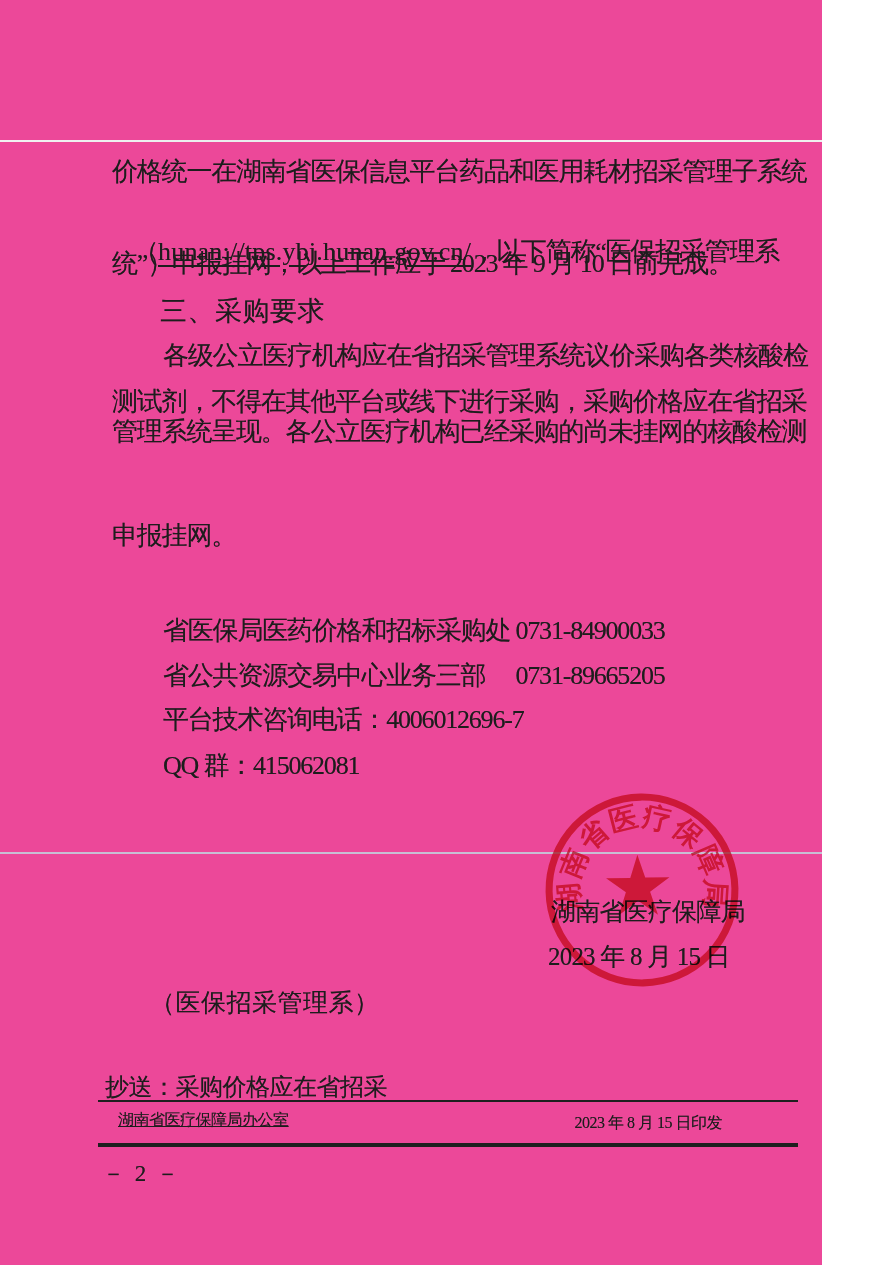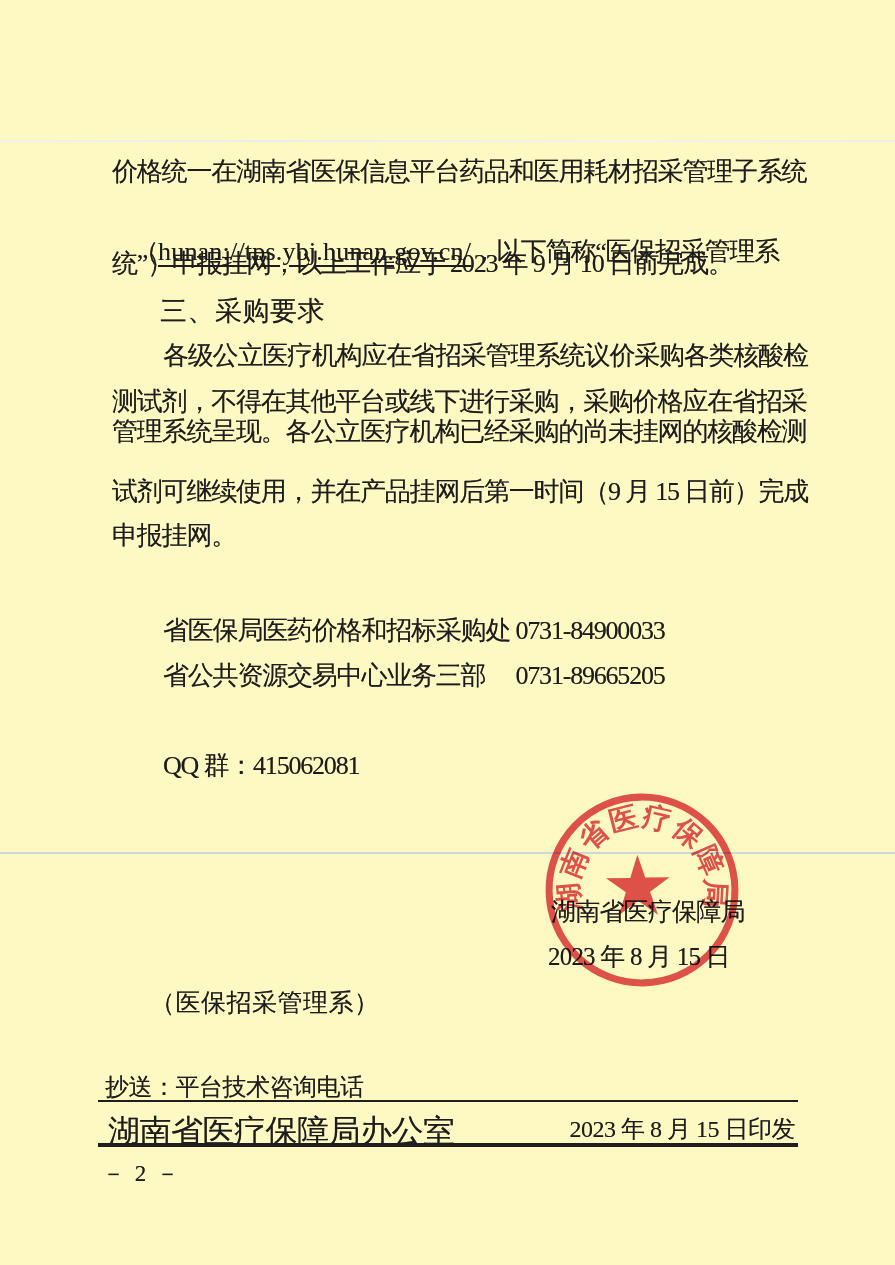--- a/index.html
+++ b/index.html
@@ -1,19 +1,19 @@
 <!DOCTYPE html>
 <html><head>
 <meta charset="utf-8">
 <style>
   html,body{margin:0;padding:0;background:#ffffff;}
   .page{
     position:relative;
-    width:895px;height:1265px;
-    background:#fef9c3;
+    width:822px;height:1265px;
+    background:#ec4899;
     overflow:hidden;
     font-family:"Liberation Serif","DejaVu Serif",serif;
     color:#1d1d1d;
   }
   .line{
     position:absolute;
     font-size:26px;
     letter-spacing:-1.2px;
     line-height:1.25;
     white-space:pre;
@@ -67,27 +67,28 @@
     position:absolute;left:105px;top:1071px;
     font-size:24px;letter-spacing:-0.5px;white-space:pre;
     text-shadow:0 0 0.5px rgba(30,30,30,.55);
   }
   .rule{
     position:absolute;left:98px;width:700px;background:#1f1f1f;
   }
   .rule-1{top:1100px;height:2px;}
   .rule-2{top:1143px;height:4px;}
   .footer-office{
-    position:absolute;left:108px;top:1110px;
-    font-size:32px;letter-spacing:-0.5px;white-space:pre;
+    position:absolute;left:118px;top:1110px;
+    font-size:16px;letter-spacing:-0.5px;white-space:pre;
     text-shadow:0 0 0.5px rgba(30,30,30,.55);
+    text-decoration:underline;
   }
   .footer-date{
     position:absolute;right:100px;top:1113px;
-    font-size:24px;letter-spacing:-0.5px;white-space:pre;
+    font-size:16px;letter-spacing:-0.5px;white-space:pre;
     text-shadow:0 0 0.5px rgba(30,30,30,.55);
   }
   .page-number{
     position:absolute;left:102px;top:1158px;
     font-size:23px;letter-spacing:2px;white-space:pre;
     text-shadow:0 0 0.5px rgba(30,30,30,.55);
   }
 </style>
 </head>
 <body>
@@ -100,45 +101,45 @@
   <div class="line flush" style="top:203px">
     <span>（</span><span class="url">hunan://tps.ybj.hunan.gov.cn/</span><span>，以下简称“医保招采管理系</span>
   </div>
   <div class="line flush" style="top:248px">统”）申报挂网，以上工作应于 2023 年 9 月 10 日前完成。</div>
 
   <div class="line heading" style="left:160px;top:295px">三、采购要求</div>
 
   <div class="line indent" style="top:340px">各级公立医疗机构应在省招采管理系统议价采购各类核酸检</div>
   <div class="line flush" style="top:386px">测试剂，不得在其他平台或线下进行采购，采购价格应在省招采</div>
   <div class="line flush" style="top:416px">管理系统呈现。各公立医疗机构已经采购的尚未挂网的核酸检测</div>
-  <div class="line flush" style="top:476px">试剂可继续使用，并在产品挂网后第一时间（9 月 15 日前）完成</div>
   <div class="line flush" style="top:520px">申报挂网。</div>
 
   <div class="line indent" style="top:615px">省医保局医药价格和招标采购处 0731-84900033</div>
   <div class="line indent" style="top:660px">省公共资源交易中心业务三部　 0731-89665205</div>
+  <div class="line indent" style="top:704px">平台技术咨询电话：4006012696-7</div>
   <div class="line indent" style="top:750px">QQ 群：415062081</div>
 
   <div class="scan-blue-line" style="background-color: rgb(194, 212, 222);"></div>
 
   <div class="sig" style="left:551px;top:895px">湖南省医疗保障局</div>
   <div class="sig" style="left:548px;top:940px">2023 年 8 月 15 日</div>
 
   <svg class="seal" viewBox="0 0 200 200">
     <defs>
       <path id="sealArc" d="M 40.8 121.5 A 63 63 0 1 1 159.2 121.5" fill="none"></path>
     </defs>
     <circle cx="100" cy="100" r="92" fill="none" stroke-width="7" stroke="#dc4450"></circle>
     <path d="M 96 65 L 103.4 87.8 L 127.4 87.8 L 108 101.9 L 115.4 124.7 L 96 110.6 L 76.6 124.7 L 84 101.9 L 64.6 87.8 L 88.6 87.8 Z" fill="#dc4450"></path>
     <text font-size="28" letter-spacing="1.5" fill="#dc4450">
       <textPath href="#sealArc" startOffset="3">湖南省医疗保障局</textPath>
     </text>
   </svg>
 
   <div class="disclosure">（医保招采管理系）</div>
 
-  <div class="footer-cc">抄送：平台技术咨询电话</div>
+  <div class="footer-cc">抄送：采购价格应在省招采</div>
   <div class="rule rule-1"></div>
   <div class="footer-office">湖南省医疗保障局办公室</div>
   <div class="footer-date">2023 年 8 月 15 日印发</div>
   <div class="rule rule-2"></div>
   <div class="page-number">－ 2 －</div>
 
 </div>
 
 </body></html>

